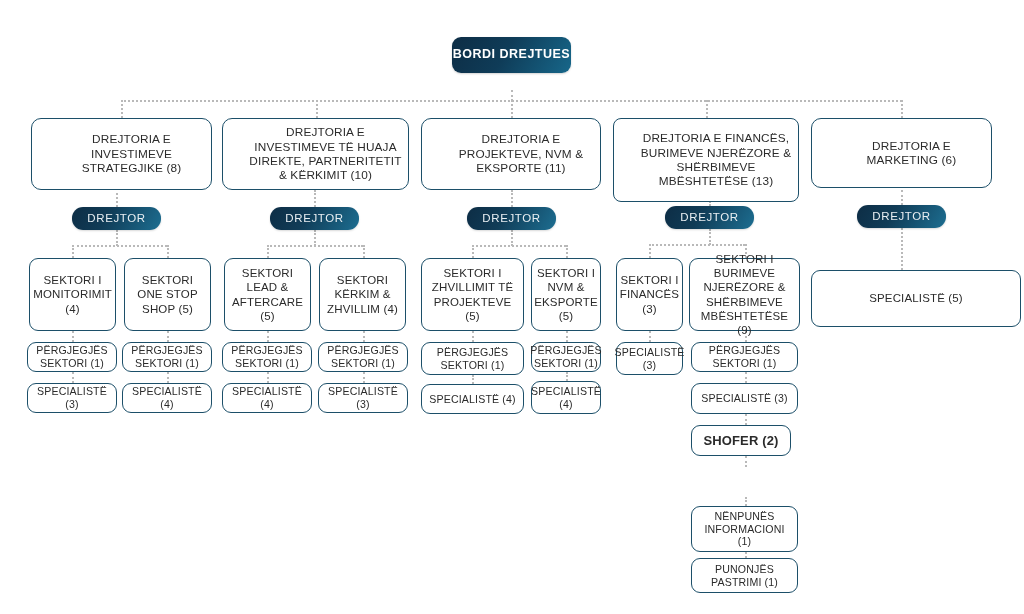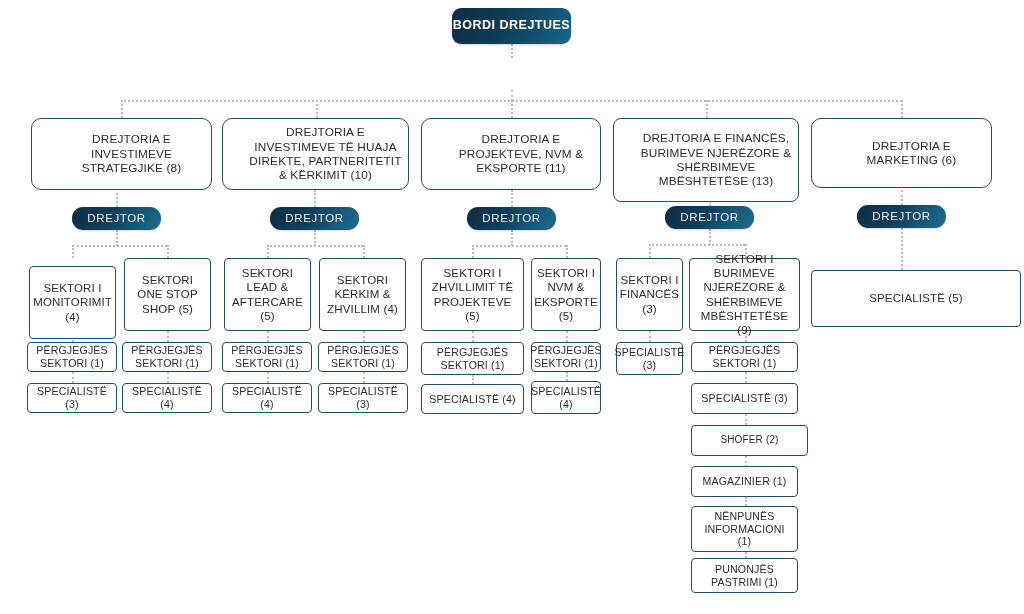--- a/index.html
+++ b/index.html
@@ -32,21 +32,21 @@
   }
 
   
   .node {
     position: absolute;
     box-sizing: border-box;
     display: flex;
     align-items: center;
     justify-content: center;
     text-align: center;
-    border-radius: 4px;
+    border-radius: 9px;
     line-height: 1.22;
   }
 
   
   .node.outline {
     background: #ffffff;
     border: 1.6px solid #1c4f69;
     color: #2b2b2b;
     font-size: 11.5px;
     letter-spacing: .15px;
@@ -64,20 +64,21 @@
   
   .node.dark {
     background: linear-gradient(120deg, #0d2d45 0%, #0f3c58 45%, #17678a 100%);
     color: #ffffff;
     border: none;
     border-radius: 9px;
     font-weight: bold;
     font-size: 12.5px;
     letter-spacing: .5px;
     box-shadow: 0 1px 2px rgba(0,0,0,.18);
+    margin-top: 29px;
   }
   .node.pill {
     background: linear-gradient(120deg, #0d2d45 0%, #103c57 40%, #1d6e91 100%);
     color: #e8eef2;
     border: none;
     border-radius: 11px;
     font-weight: normal;
     font-size: 11.5px;
     letter-spacing: .6px;
     box-shadow: 0 1px 2px rgba(0,0,0,.15);
@@ -189,21 +190,21 @@
   </div>
 
   <div class="node pill" style="left:665px; top:206px; width:89px; height:23px;">
     <span class="txt">DREJTOR</span>
   </div>
 
   <div class="node pill" style="left:857px; top:205px; width:89px; height:23px;">
     <span class="txt">DREJTOR</span>
   </div>
 
-  <div class="node outline" style="left:29px; top:258px; width:87px; height:73px;margin-top:8px;">
+  <div class="node outline" style="left:29px; top:258px; width:87px; height:73px;">
     <span class="txt">SEKTORI I MONITORIMIT (4)</span>
   </div>
   <div class="node outline" style="left:27px; top:342px; width:90px; height:30px; font-size:10.6px;">
     <span class="txt">PËRGJEGJËS SEKTORI (1)</span>
   </div>
   <div class="node outline" style="left:27px; top:383px; width:90px; height:30px; font-size:10.6px;">
     <span class="txt">SPECIALISTË (3)</span>
   </div>
 
   <div class="node outline" style="left:124px; top:258px; width:87px; height:73px;">
@@ -265,25 +266,22 @@
 
   <div class="node outline" style="left:689px; top:258px; width:111px; height:73px;">
     <span class="txt">SEKTORI I BURIMEVE NJERËZORE &amp; SHËRBIMEVE MBËSHTETËSE (9)</span>
   </div>
   <div class="node outline" style="left:691px; top:342px; width:107px; height:30px; font-size:10.6px;">
     <span class="txt">PËRGJEGJËS SEKTORI (1)</span>
   </div>
   <div class="node outline" style="left:691px; top:383px; width:107px; height:31px; font-size:10.6px;">
     <span class="txt">SPECIALISTË (3)</span>
   </div>
-  <div class="node outline" style="left:691px; top:425px; width:117px; height:31px; font-size:10px;">
+  <div class="node outline" style="left:691px; top:425px; width:100px; height:31px; font-size:13px;font-weight:bold;">
     <span class="txt">SHOFER (2)</span>
-  </div>
-  <div class="node outline" style="left:691px; top:466px; width:107px; height:31px; font-size:10.6px;">
-    <span class="txt">MAGAZINIER (1)</span>
   </div>
   <div class="node outline" style="left:691px; top:506px; width:107px; height:46px; font-size:10.6px;">
     <span class="txt">NËNPUNËS INFORMACIONI (1)</span>
   </div>
   <div class="node outline" style="left:691px; top:558px; width:107px; height:35px; font-size:10.6px;">
     <span class="txt">PUNONJËS PASTRIMI (1)</span>
   </div>
 
   <div class="node outline" style="left:811px; top:270px; width:210px; height:57px;">
     <span class="txt">SPECIALISTË (5)</span>

